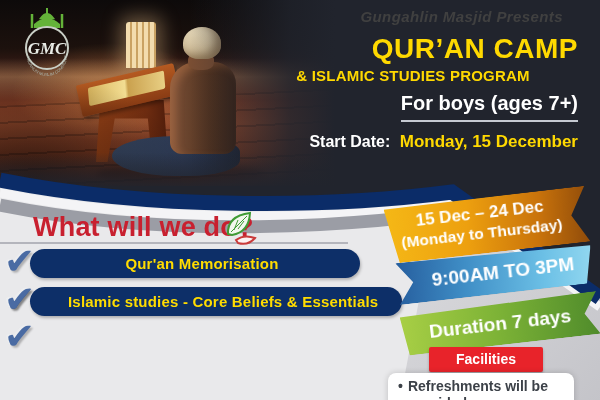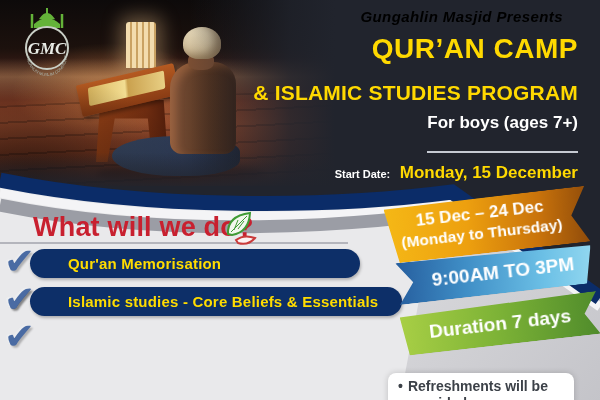--- a/index.html
+++ b/index.html
@@ -40,39 +40,39 @@
     background:linear-gradient(90deg,#3a4a66,#27324a 70%,#1d2536);}
   .floor-shadow{position:absolute;left:96px;top:164px;width:170px;height:20px;border-radius:50%;background:rgba(30,8,4,.45);filter:blur(3px);}
   .photo .fade-right{position:absolute;inset:0;background:linear-gradient(90deg,rgba(33,36,45,0) 55%,rgba(33,36,45,.85) 84%,#21242d 97%);}
   .photo .fade-bottom{position:absolute;inset:0;background:linear-gradient(180deg,rgba(33,36,45,0) 82%,rgba(33,36,45,.9) 100%);}
 
   
   .logo{position:absolute;left:14px;top:4px;width:66px;height:78px;z-index:3;}
 
   
   .header{position:absolute;right:22px;top:8px;width:330px;text-align:right;z-index:3;color:#fff;}
-  .presents{font-size:15px;font-style:italic;font-weight:700;color:#000000;letter-spacing:.4px;margin-right:15px;}
+  .presents{font-size:15px;font-style:italic;font-weight:700;color:#404040;letter-spacing:.4px;margin-right:15px;}
   .t1{font-size:29px;font-weight:800;letter-spacing:.5px;margin-top:9px;color:#fff;}
   .t2{font-size:28px;font-weight:800;letter-spacing:.5px;margin-top:8px;color:#ffd900;}
-  .t3{font-size:21px;font-weight:800;letter-spacing:.2px;margin-top:16px;color:#ffd900;white-space:nowrap;}
-  .audience{display:inline-block;font-size:17px;font-weight:800;color:#fff;margin-top:8px;
-    padding-bottom:18px;border-bottom:2px solid #c6cad2;}
+  .t3{font-size:15px;font-weight:800;letter-spacing:.2px;margin-top:2px;color:#ffd900;white-space:nowrap;text-align:center;}
+  .audience{display:inline-block;font-size:20px;font-weight:800;color:#fff;margin-top:8px;
+    padding-bottom:5px;border-bottom:2px solid #c6cad2;}
   .startline{margin-top:10px;white-space:nowrap;}
-  .start-label{font-size:11px;font-weight:700;color:#fff;}
+  .start-label{font-size:16px;font-weight:700;color:#fff;}
   .start-value{font-size:17px;font-weight:800;color:#ffd900;margin-left:5px;}
 
   
   .act-heading{position:absolute;left:33px;top:212px;z-index:3;font-size:27px;font-weight:800;color:#c8202f;letter-spacing:.2px;}
   .leaf{position:absolute;left:224px;top:210px;z-index:3;}
   .divider{position:absolute;left:0;top:242px;width:348px;height:2px;background:#b4b5bc;z-index:2;}
   .act-list{position:absolute;left:30px;top:249px;z-index:3;}
   .act-row{position:relative;margin-bottom:8.5px;}
   .act-bar{min-width:330px;width:max-content;height:29px;line-height:29px;background:#0d2f68;border-radius:15px;
     padding:0 24px 0 38px;color:#ffdc00;font-size:15px;font-weight:700;letter-spacing:.2px;
-    box-shadow:1px 2px 3px rgba(0,0,0,.25);}
+    box-shadow:1px 2px 3px rgba(0,0,0,.25);text-align:center;}
   .check{position:absolute;left:-26px;top:-9px;font-family:"DejaVu Sans",sans-serif;font-size:37px;font-weight:700;
     color:#4a6ba3;z-index:4;text-shadow:-2px -1px 0 rgba(236,237,239,.9),2px 2px 2px rgba(0,0,0,.25);}
 
   
   .ribbon{position:absolute;z-index:3;color:#fff;font-weight:800;text-align:center;
     filter:drop-shadow(0 3px 2px rgba(0,0,0,.28));}
   .r-gold{left:386px;top:197px;width:202px;height:56px;transform:rotate(-6.5deg);
     background:linear-gradient(95deg,#f5b816 0%,#eda00f 40%,#c9730b 75%,#8f4b0a 100%);
     clip-path:polygon(0 2%,100% 0,92% 50%,100% 100%,5% 100%);padding-top:6px;padding-right:12px;}
   .r-gold .l1{font-size:17px;line-height:20px;}
@@ -193,20 +193,21 @@
     </div>
   </div>
 
   <div class="ribbon r-gold">
     <div class="l1">15 Dec – 24 Dec</div>
     <div class="l2">(Monday to Thursday)</div>
   </div>
   <div class="ribbon r-blue">9:00AM TO 3PM</div>
   <div class="ribbon r-green">Duration 7 days</div>
 
+  <div class="fac-badge">Facilities</div>
   <div class="fac-box">
     <div class="fac-item">
       <span class="bullet">•</span>
       <span>Refreshments will be provided</span>
     </div>
   </div>
 
 </div>
 
 </body></html>

